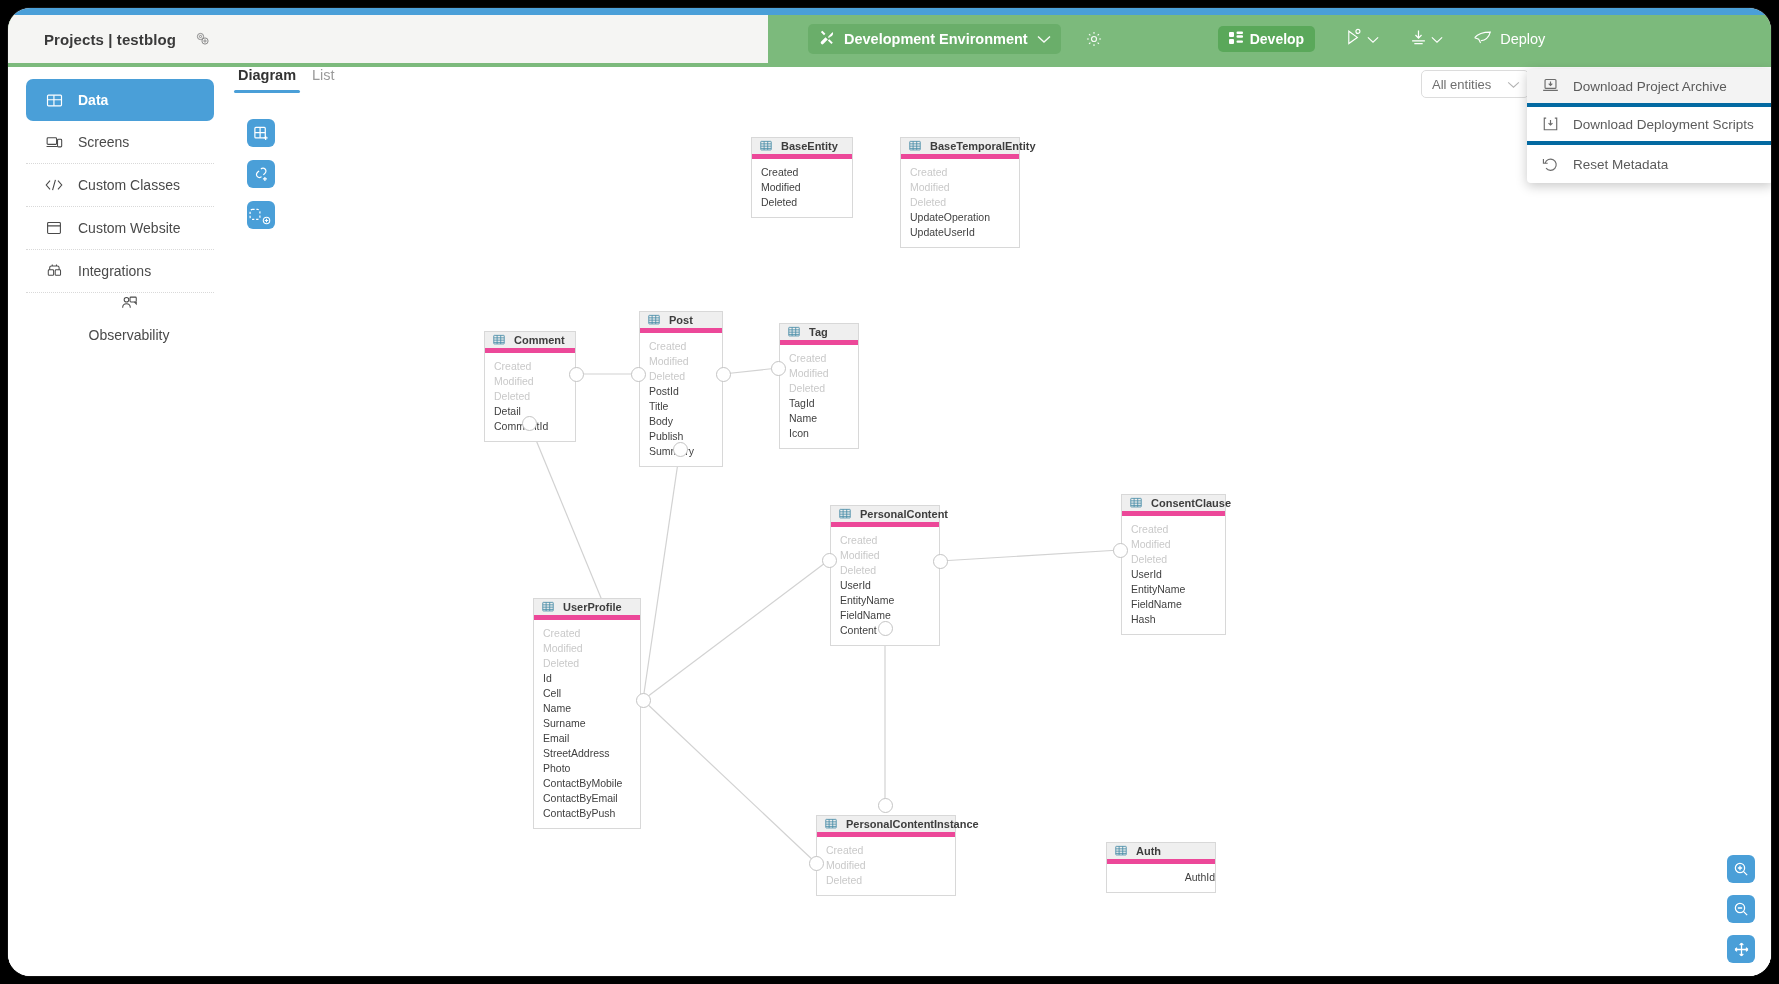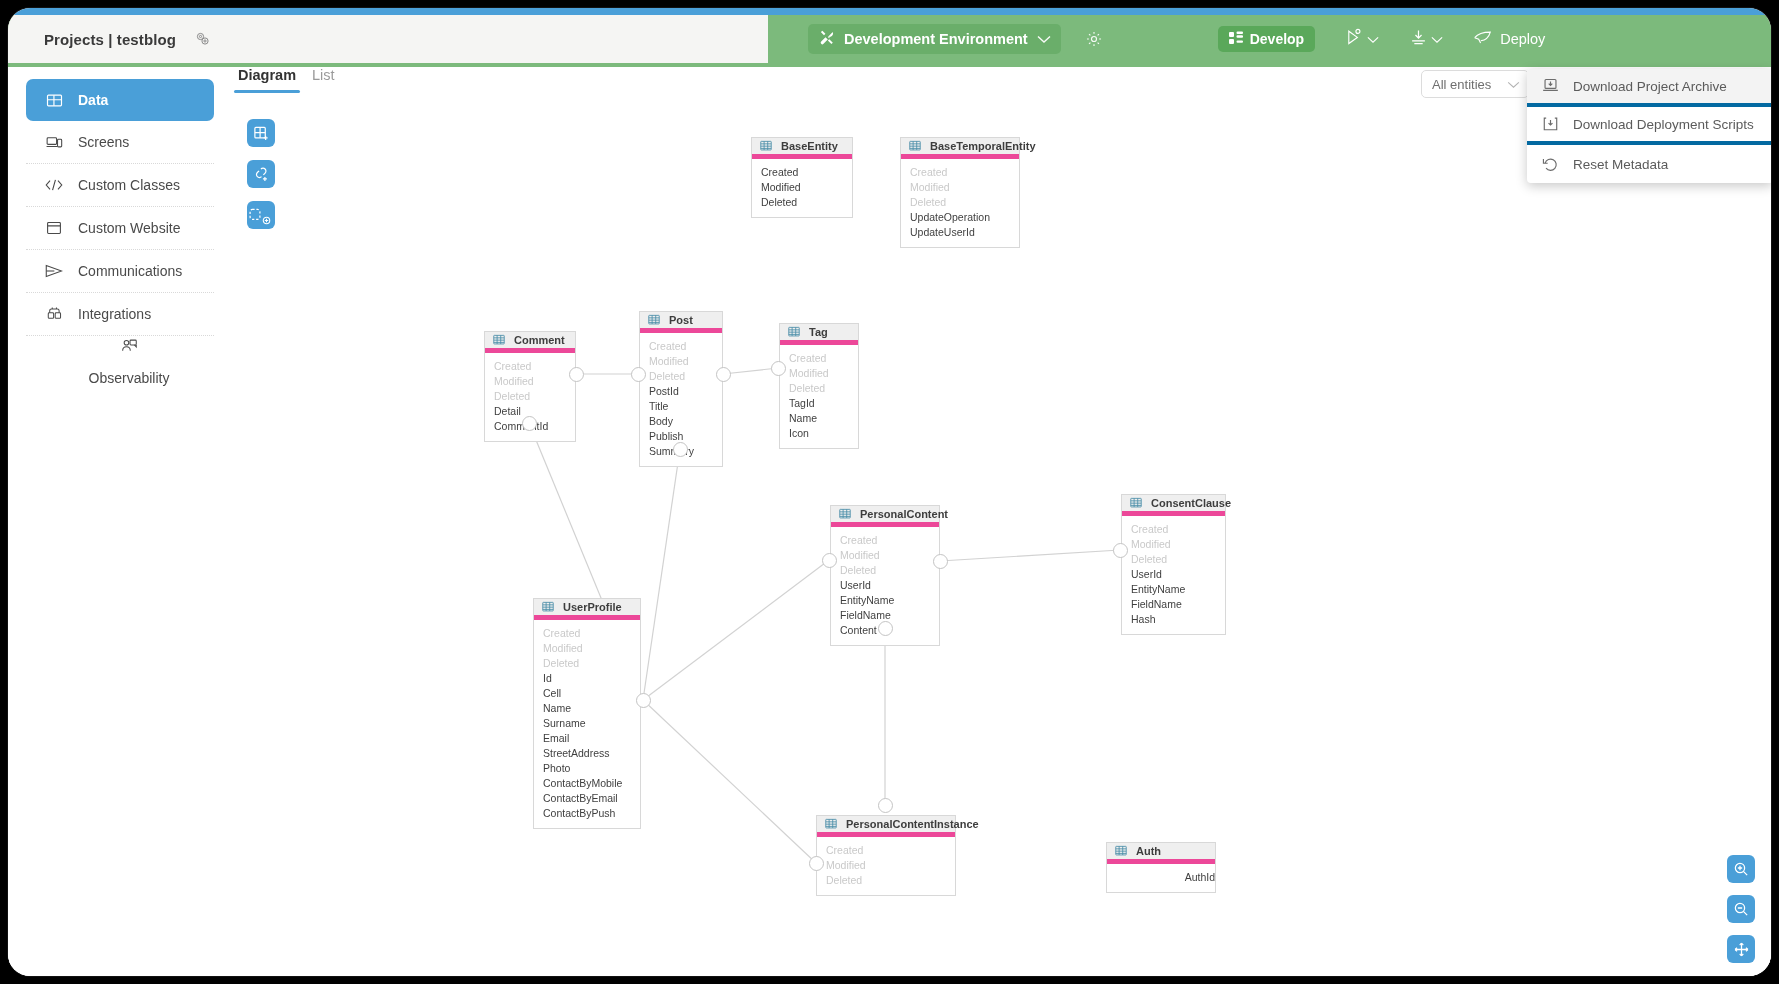--- a/index.html
+++ b/index.html
@@ -393,29 +393,20 @@
             <span>Custom Classes</span>
           </div>
           <div class="side-item">
             <span class="si-ico">
               <svg width="16" height="16" viewBox="0 0 18 18" fill="none" stroke="currentColor" stroke-width="1.25">
                 <rect x="1.8" y="2.8" width="14.4" height="12.4" rx="1"></rect>
                 <path d="M1.8 6.6h14.4"></path>
               </svg>
             </span>
             <span>Custom Website</span>
-          </div>
-          <div class="side-item">
-            <span class="si-ico">
-              <svg width="18" height="16" viewBox="0 0 20 16" fill="none" stroke="currentColor" stroke-width="1.2">
-                <path d="M1.4 2 18.4 8 1.4 14z"></path>
-                <path d="M1.4 8h9"></path>
-              </svg>
-            </span>
-            <span>Communications</span>
           </div>
           <div class="side-item">
             <span class="si-ico">
               <svg width="17" height="16" viewBox="0 0 18 18" fill="none" stroke="currentColor" stroke-width="1.15">
                 <rect x="2" y="7.6" width="6" height="6.2" rx="1"></rect>
                 <rect x="9.8" y="7.6" width="6" height="6.2" rx="1"></rect>
                 <path d="M3.6 7.6V5.3a2 2 0 0 1 2-2h6.6a2 2 0 0 1 2 2v2.3"></path>
                 <path d="M6.5 3.3V1.6M11.2 3.3V1.6"></path>
               </svg>
             </span>

